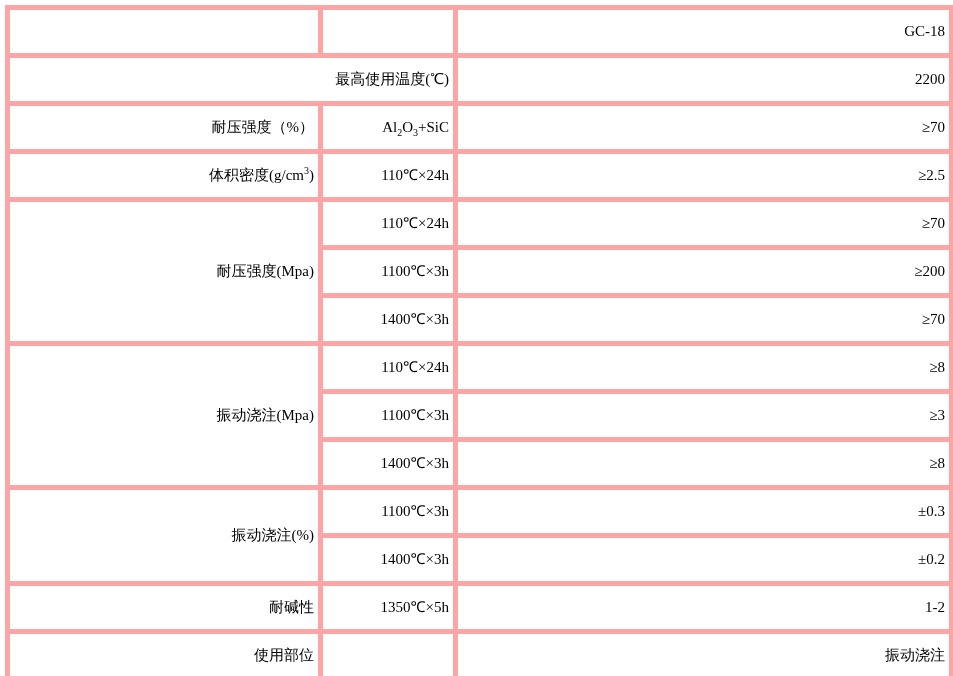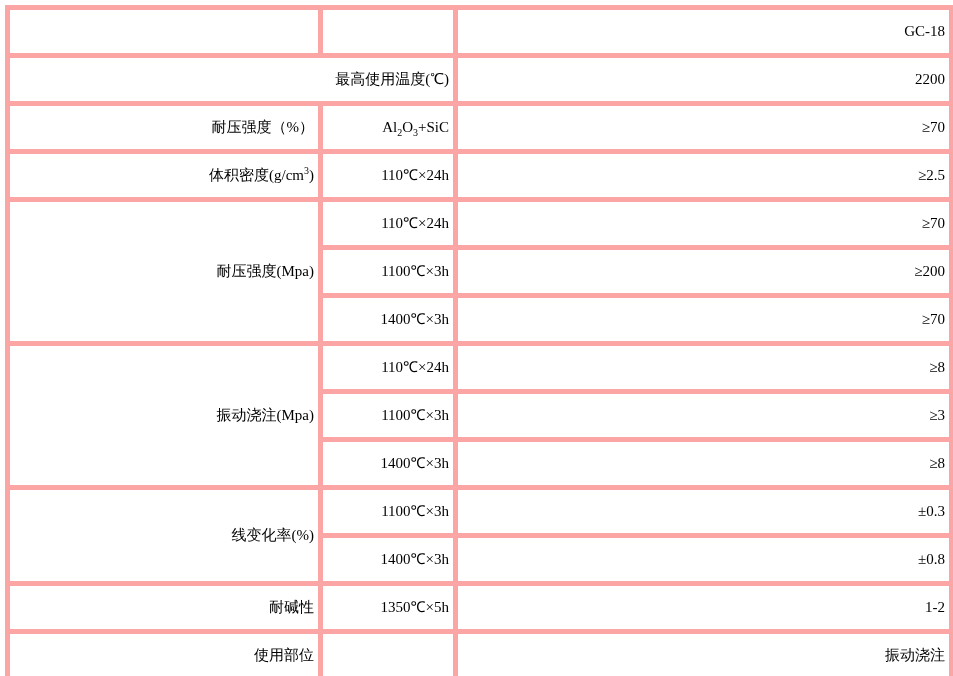--- a/index.html
+++ b/index.html
@@ -93,27 +93,27 @@
     <tr>
       <td>1100℃×3h</td>
       <td>≥3</td>
     </tr>
     <tr>
       <td>1400℃×3h</td>
       <td>≥8</td>
     </tr>
 
     <tr>
-      <td rowspan="2">线变化率(%)</td>
+      <td rowspan="2">振动浇注(%)</td>
       <td>1100℃×3h</td>
       <td>±0.3</td>
     </tr>
     <tr>
       <td>1400℃×3h</td>
-      <td>±0.8</td>
+      <td>±0.2</td>
     </tr>
 
     <tr>
       <td>耐碱性</td>
       <td>1350℃×5h</td>
       <td>1-2</td>
     </tr>
 
     <tr>
       <td>使用部位</td>

